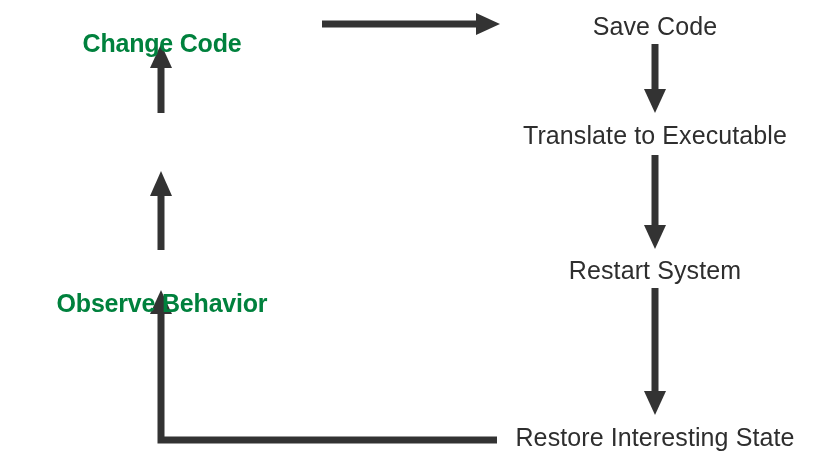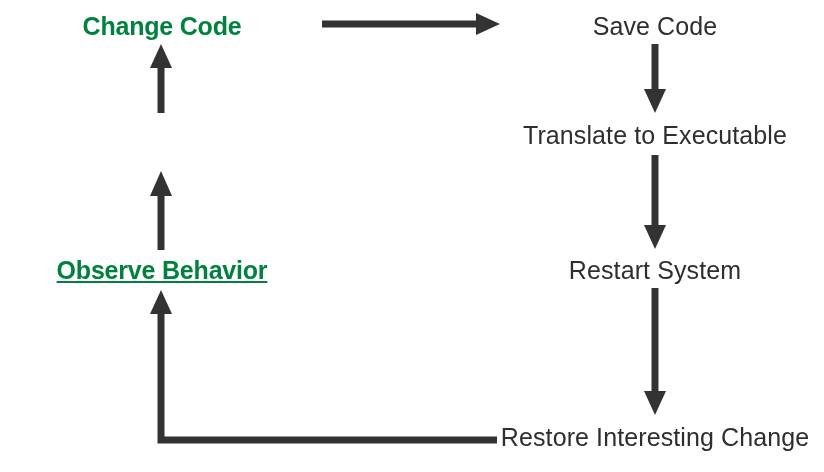--- a/index.html
+++ b/index.html
@@ -42,20 +42,21 @@
     font-weight: normal;
     font-size: 25px;
     color: #2e2e2e;
     letter-spacing: 0.1px;
   }
   
   .col-left {
     left: 0;
     width: 324px;
     text-align: center;
+    margin-top: 17px;
   }
   
   .col-right {
     left: 405px;
     width: 500px;
     text-align: center;
   }
   
   .node-restore {
     left: 500px;
@@ -103,23 +104,23 @@
     <g>
       <path d="M 497 440 L 161 440 L 161 310" stroke="#333333" stroke-width="7" fill="none" stroke-linecap="butt" stroke-linejoin="miter"></path>
       <polygon points="161,290 150,314 172,314" fill="#333333"></polygon>
     </g>
 
   </svg>
 
   <div class="node-label label-mental col-left" style="top:14px;">Change Code</div>
 
 
-  <div class="node-label label-mental col-left" style="top:258px;text-decoration:underline;">Observe Behavior</div>
+  <div class="node-label label-mental col-left" style="top:274px;">Observe Behavior</div>
 
   <div class="node-label label-machine col-right" style="top:14px;">Save Code</div>
 
   <div class="node-label label-machine col-right" style="top:123px;">Translate to Executable</div>
 
   <div class="node-label label-machine col-right" style="top:258px;">Restart System</div>
 
-  <div class="node-label label-machine node-restore" style="top:425px;">Restore Interesting Change</div>
+  <div class="node-label label-machine node-restore" style="top:425px;">Restore Interesting State</div>
 
 </div>
 
 </body></html>

